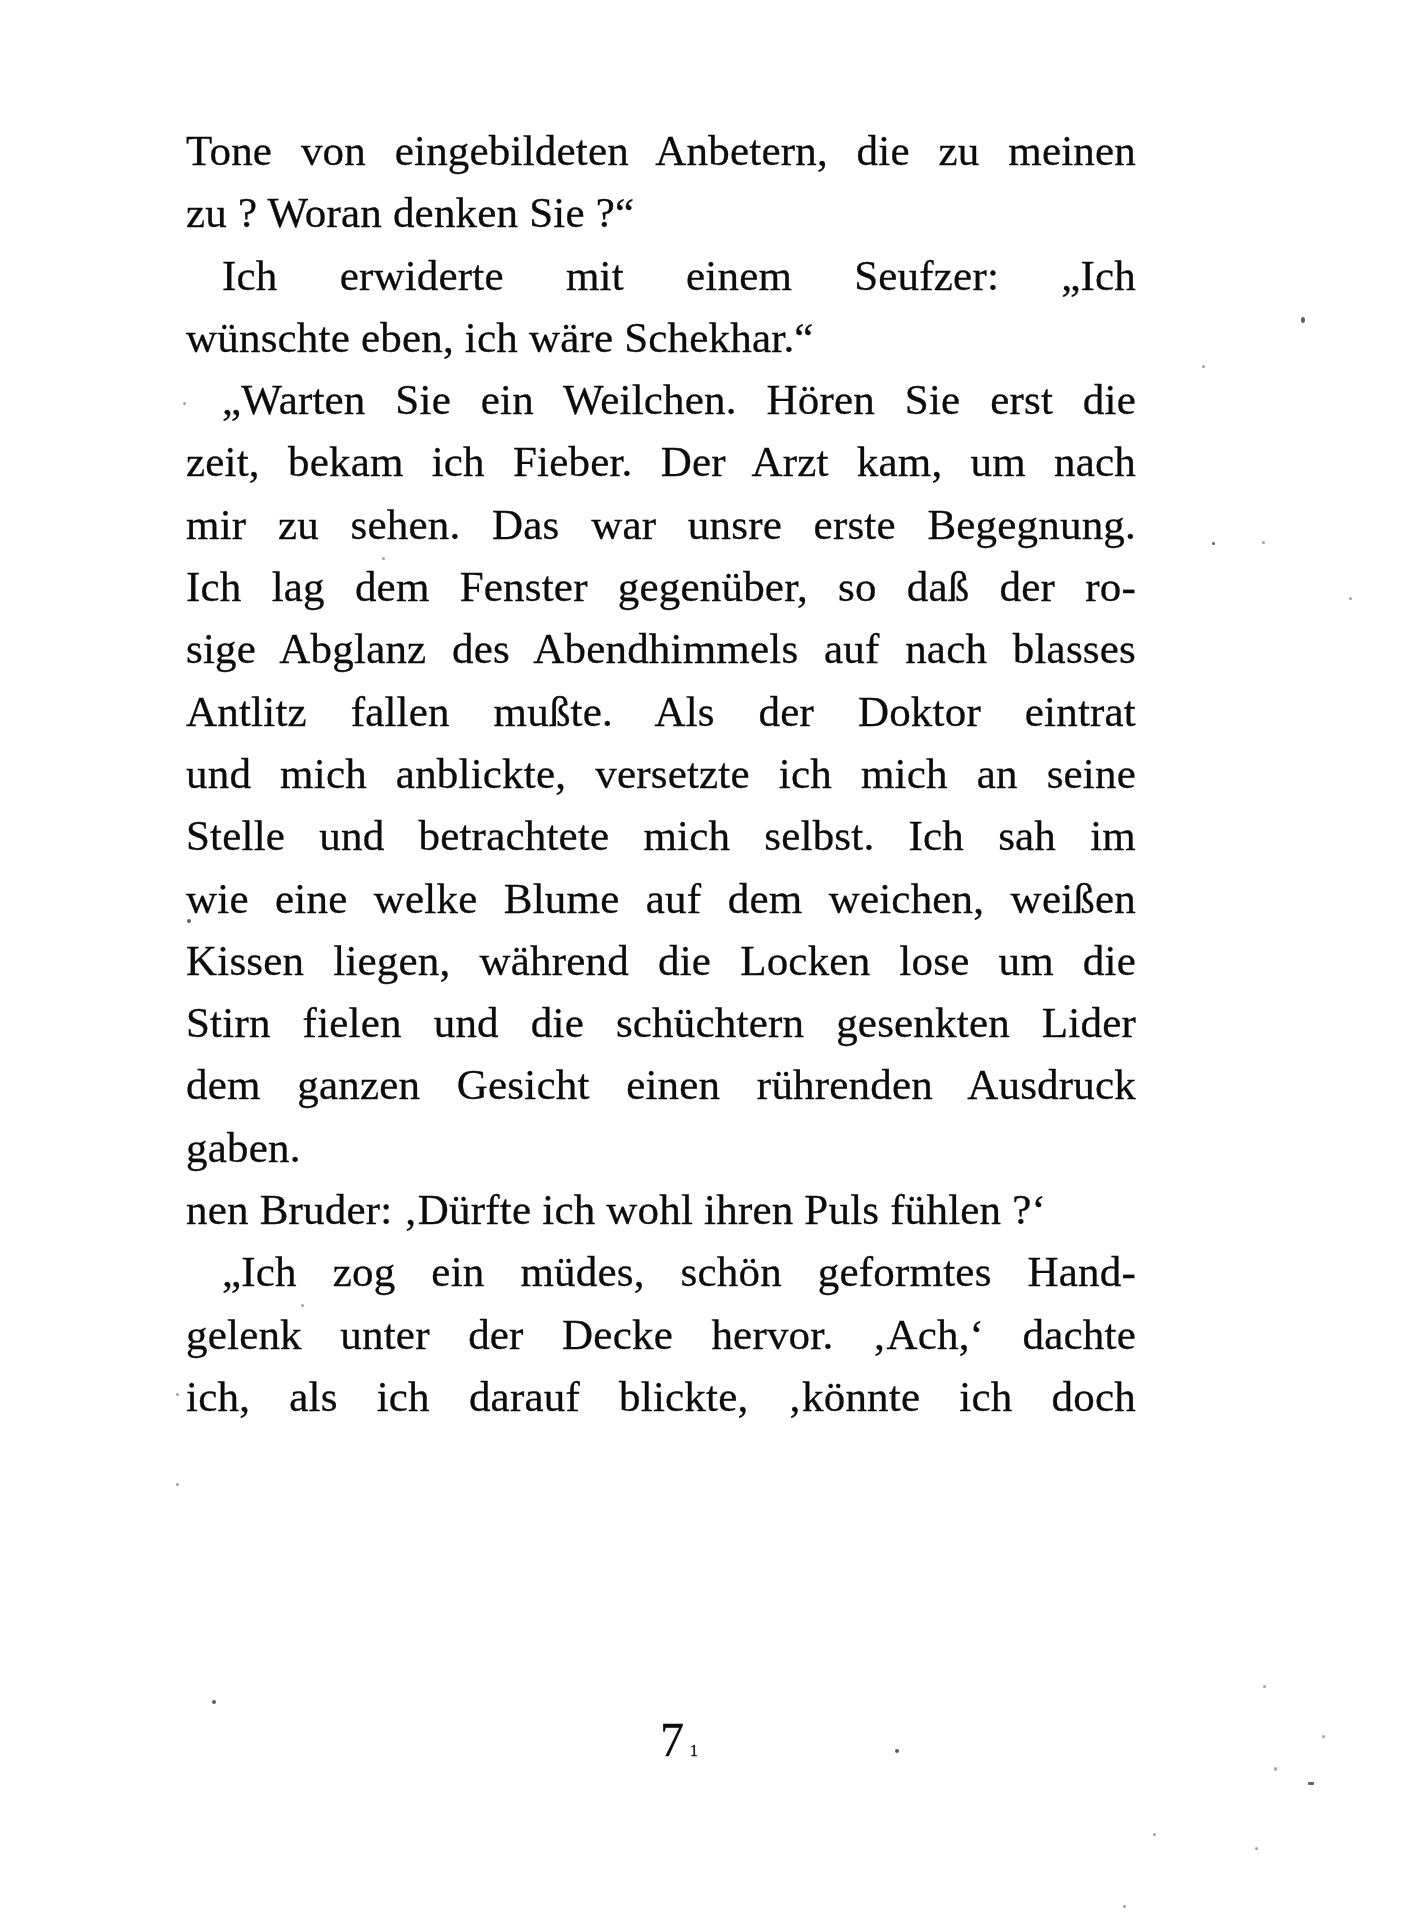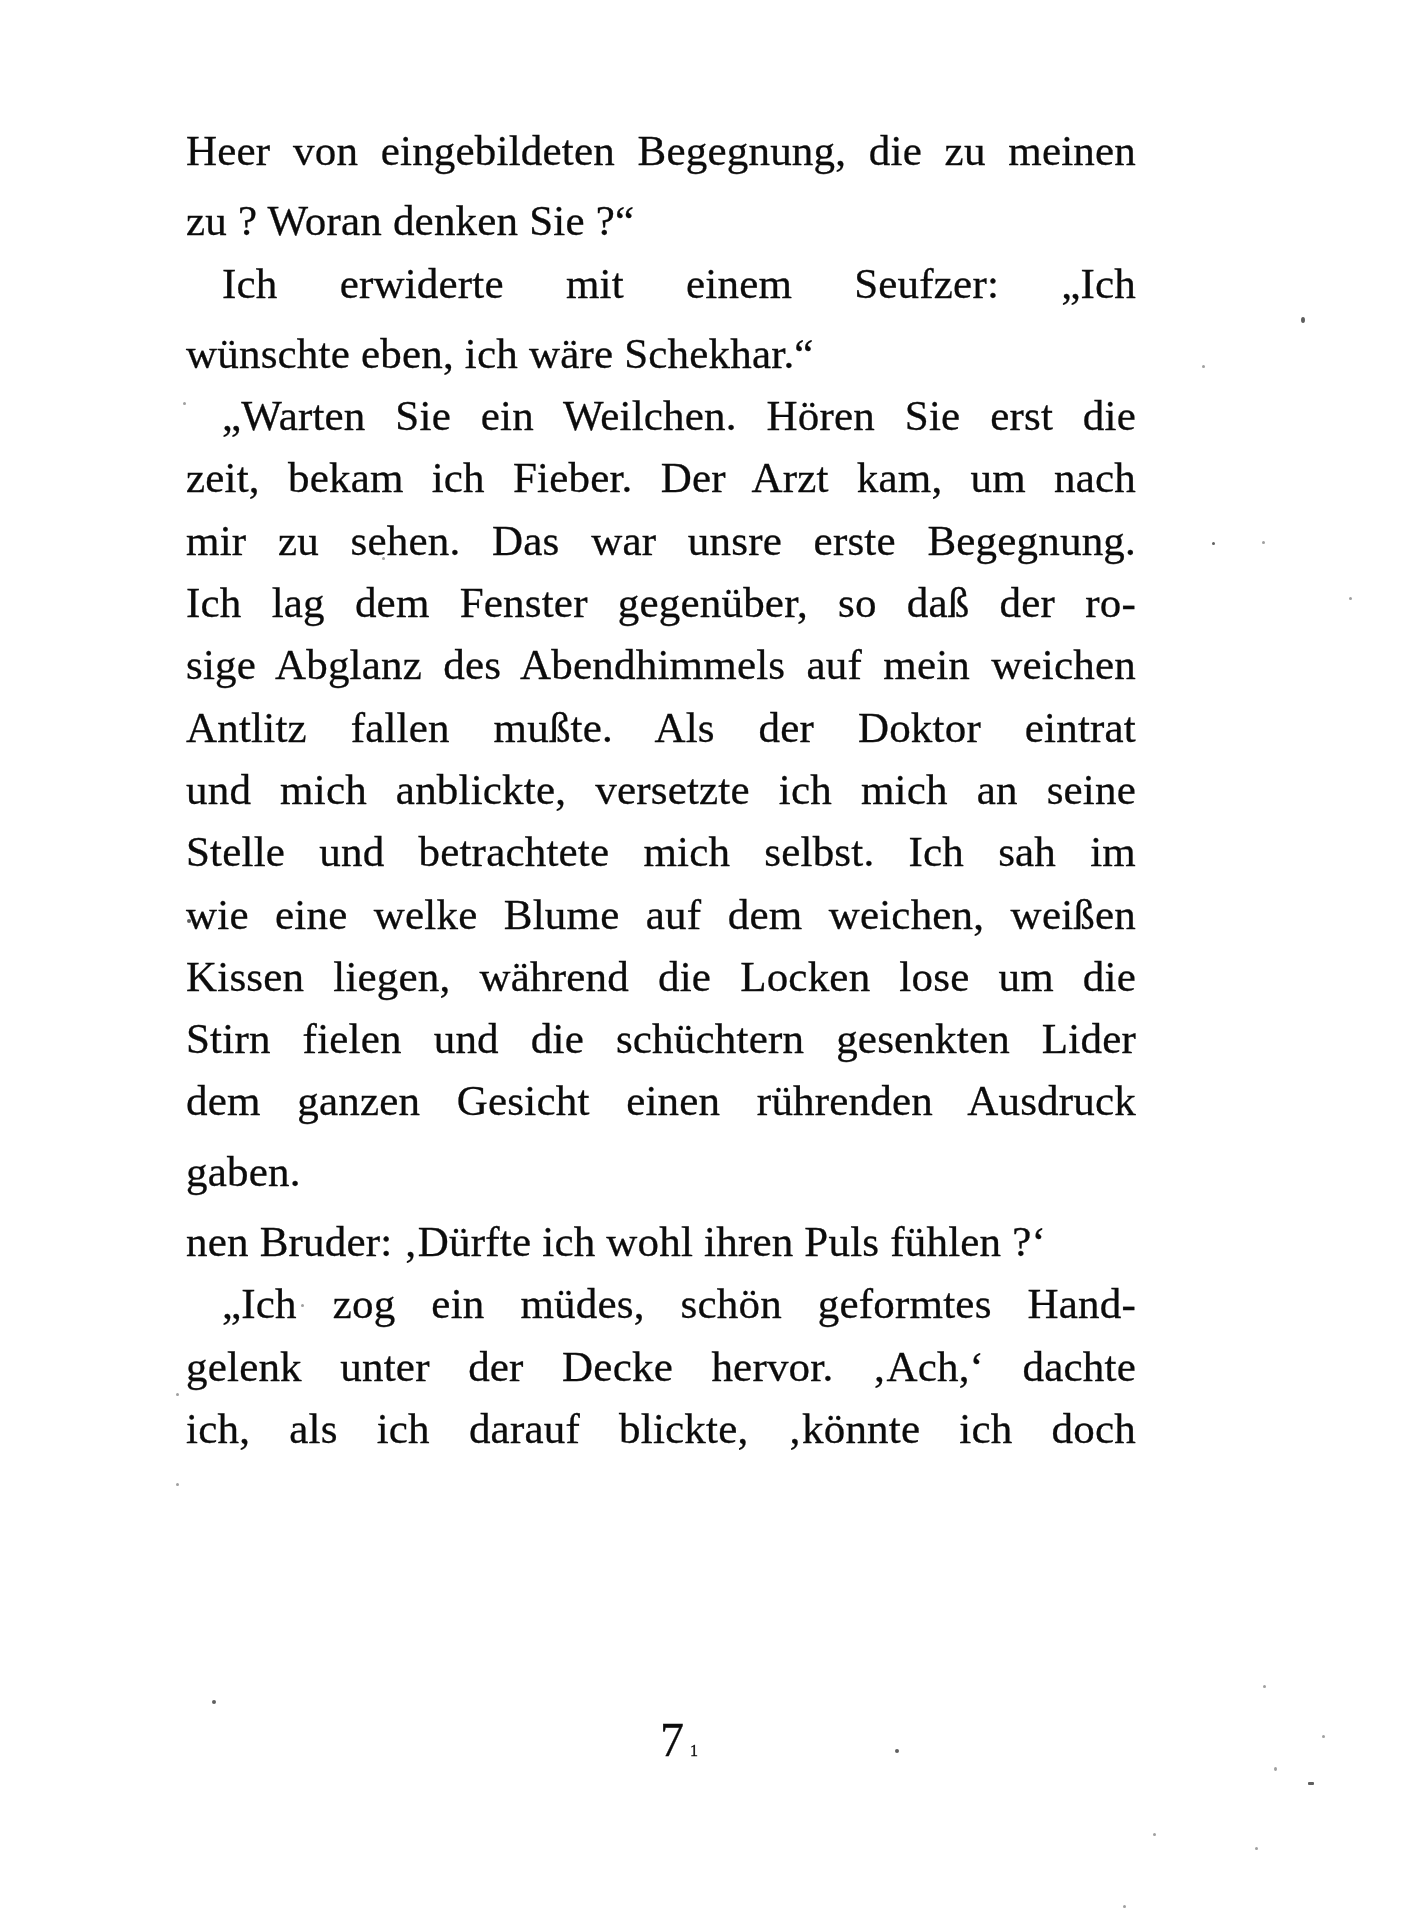--- a/index.html
+++ b/index.html
@@ -23,21 +23,21 @@
     font-size: 43px;
     line-height: 62.3px;
     letter-spacing: 0.2px;
     -webkit-text-stroke: 0.3px #0c0c0c;
   }
   .line {
     text-align: justify;
     text-align-last: justify;
     white-space: normal;
   }
-  .line.e { text-align-last: left; margin-top: 8px; }
+  .line.e { text-align-last: left; }
   .line.in { text-indent: 36px; }
   .pagenum {
     position: absolute;
     left: 660px; top: 1716px;
     font-size: 16px;
     line-height: 1;
     letter-spacing: 4px;
     -webkit-text-stroke: 0.3px #0c0c0c;
   }
   .pagenum::first-letter {
@@ -52,29 +52,29 @@
   }
   .speck.faint { opacity: 0.45; }
   .speck.dash { border-radius: 1px; }
 </style>
 </head>
 <body>
 
 <div class="page">
 
   <div class="text-block">
-    <div class="line j">Heer von eingebildeten Begegnung, die zu meinen</div>
+    <div class="line j">Tone von eingebildeten Anbetern, die zu meinen</div>
     <div class="line e">zu ? Woran denken Sie ?“</div>
     <div class="line j in">Ich erwiderte mit einem Seufzer: „Ich</div>
     <div class="line e">wünschte eben, ich wäre Schekhar.“</div>
     <div class="line j in">„Warten Sie ein Weilchen. Hören Sie erst die</div>
     <div class="line j">zeit, bekam ich Fieber. Der Arzt kam, um nach</div>
     <div class="line j">mir zu sehen. Das war unsre erste Begegnung.</div>
     <div class="line j">Ich lag dem Fenster gegenüber, so daß der ro-</div>
-    <div class="line j">sige Abglanz des Abendhimmels auf mein weichen</div>
+    <div class="line j">sige Abglanz des Abendhimmels auf nach blasses</div>
     <div class="line j">Antlitz fallen mußte. Als der Doktor eintrat</div>
     <div class="line j">und mich anblickte, versetzte ich mich an seine</div>
     <div class="line j">Stelle und betrachtete mich selbst. Ich sah im</div>
     <div class="line j">wie eine welke Blume auf dem weichen, weißen</div>
     <div class="line j">Kissen liegen, während die Locken lose um die</div>
     <div class="line j">Stirn fielen und die schüchtern gesenkten Lider</div>
     <div class="line j">dem ganzen Gesicht einen rührenden Ausdruck</div>
     <div class="line e">gaben.</div>
     <div class="line e">nen Bruder: ‚Dürfte ich wohl ihren Puls fühlen ?‘</div>
     <div class="line j in">„Ich zog ein müdes, schön geformtes Hand-</div>

